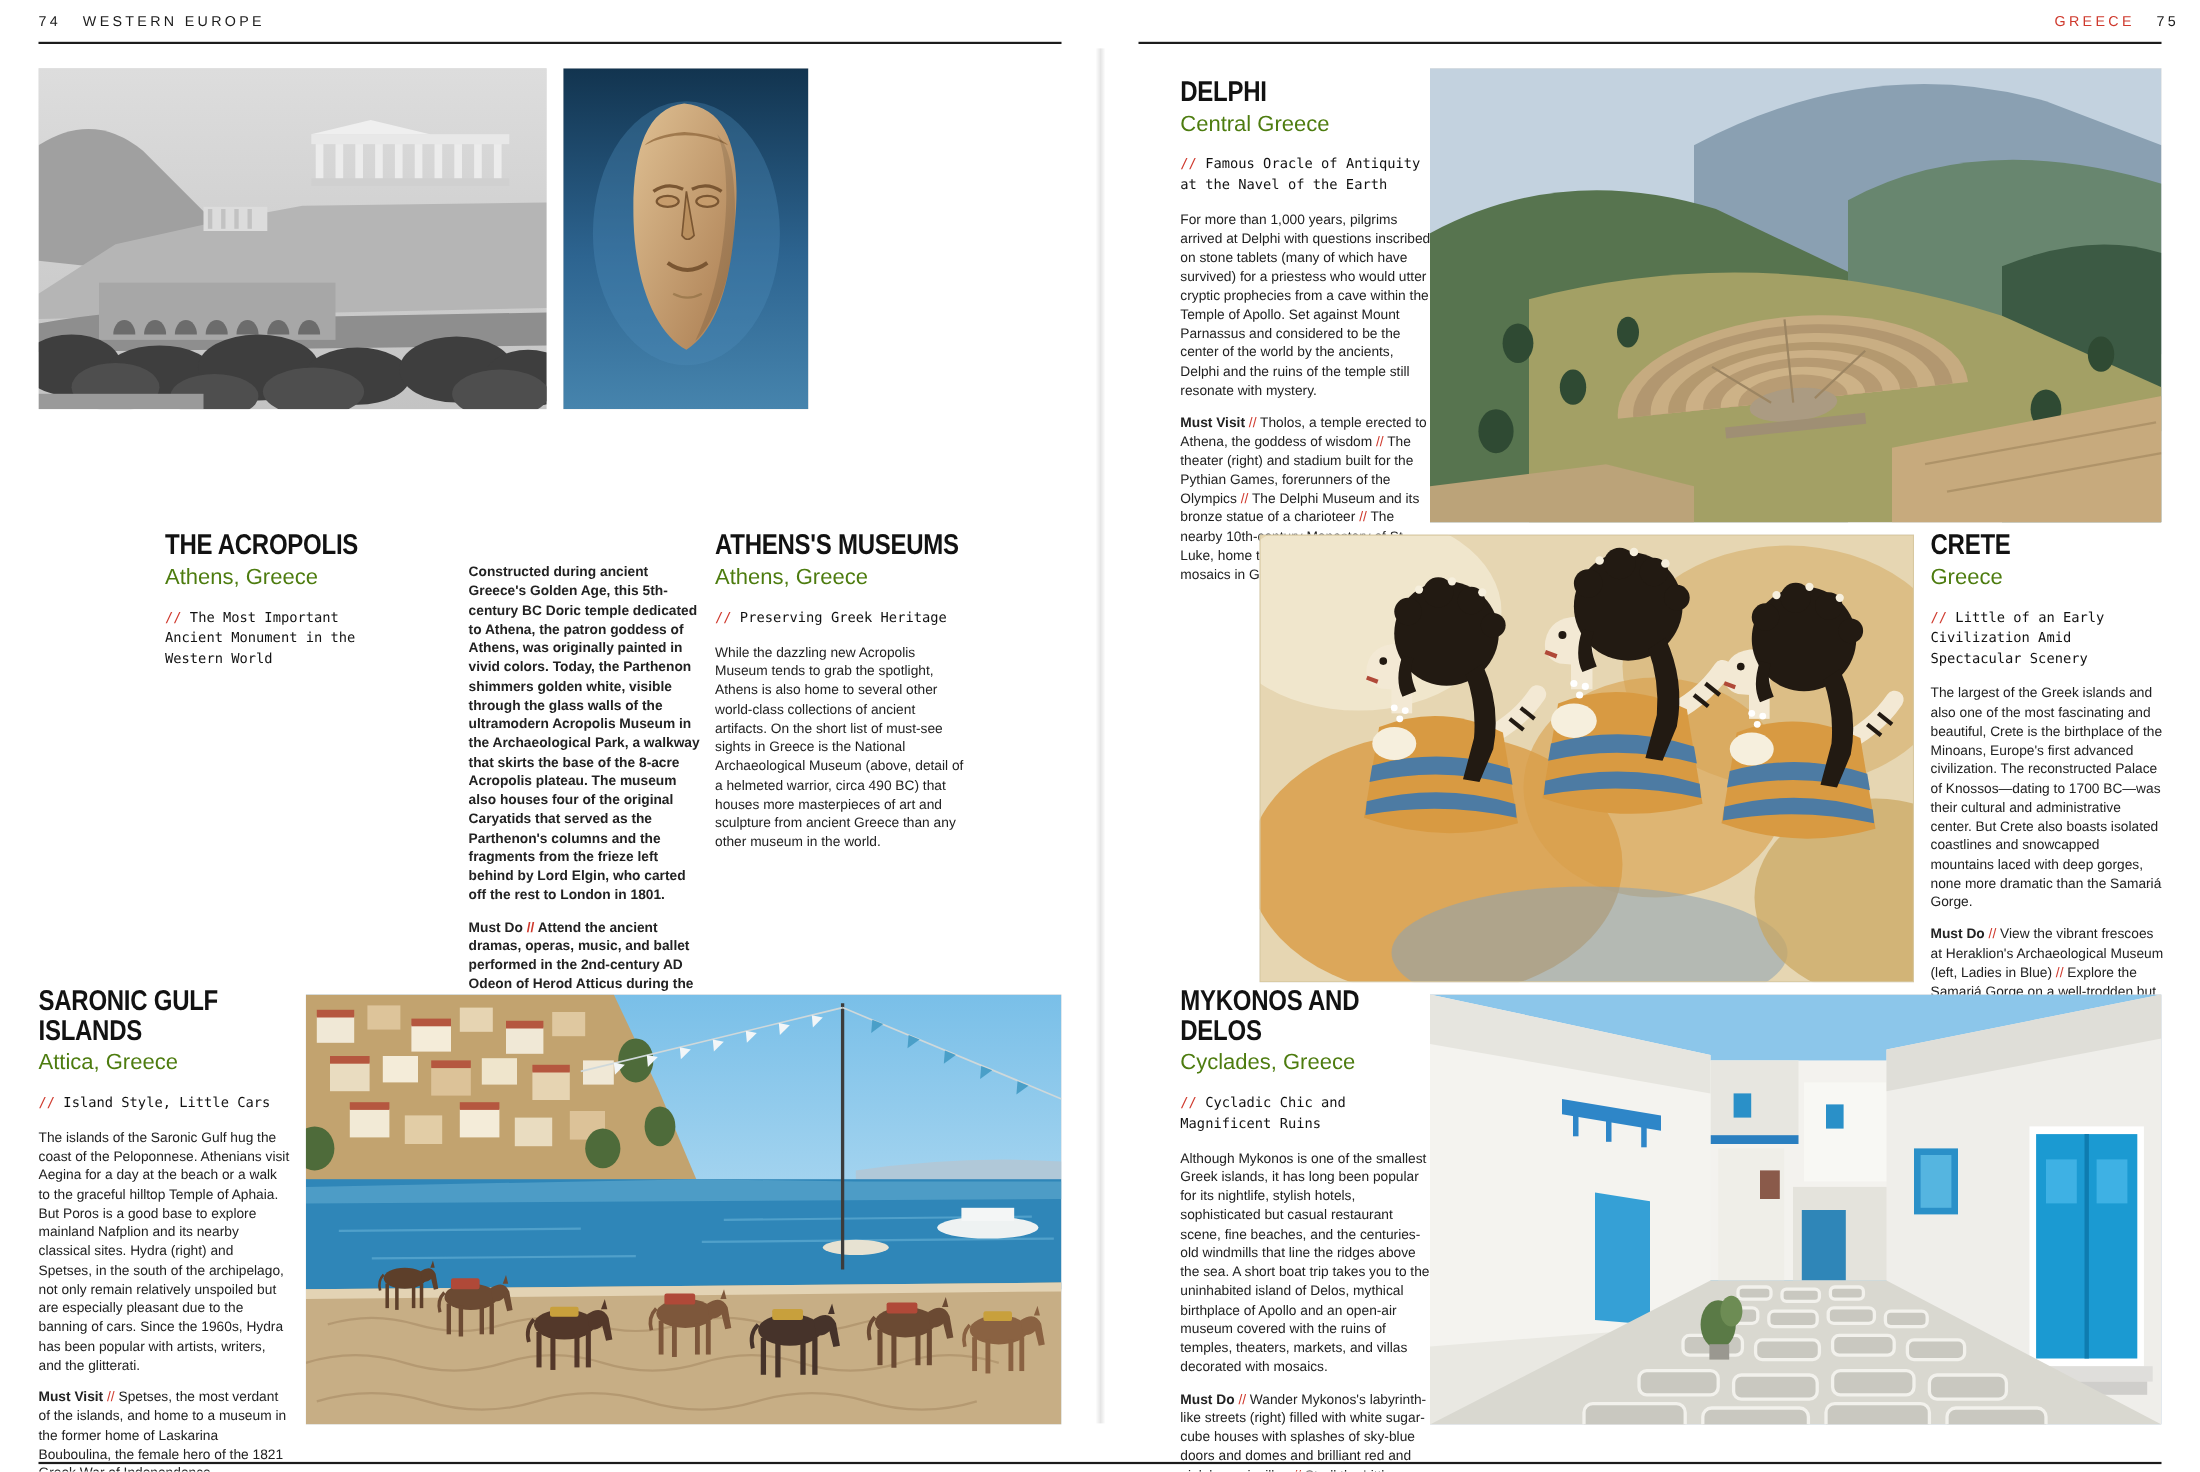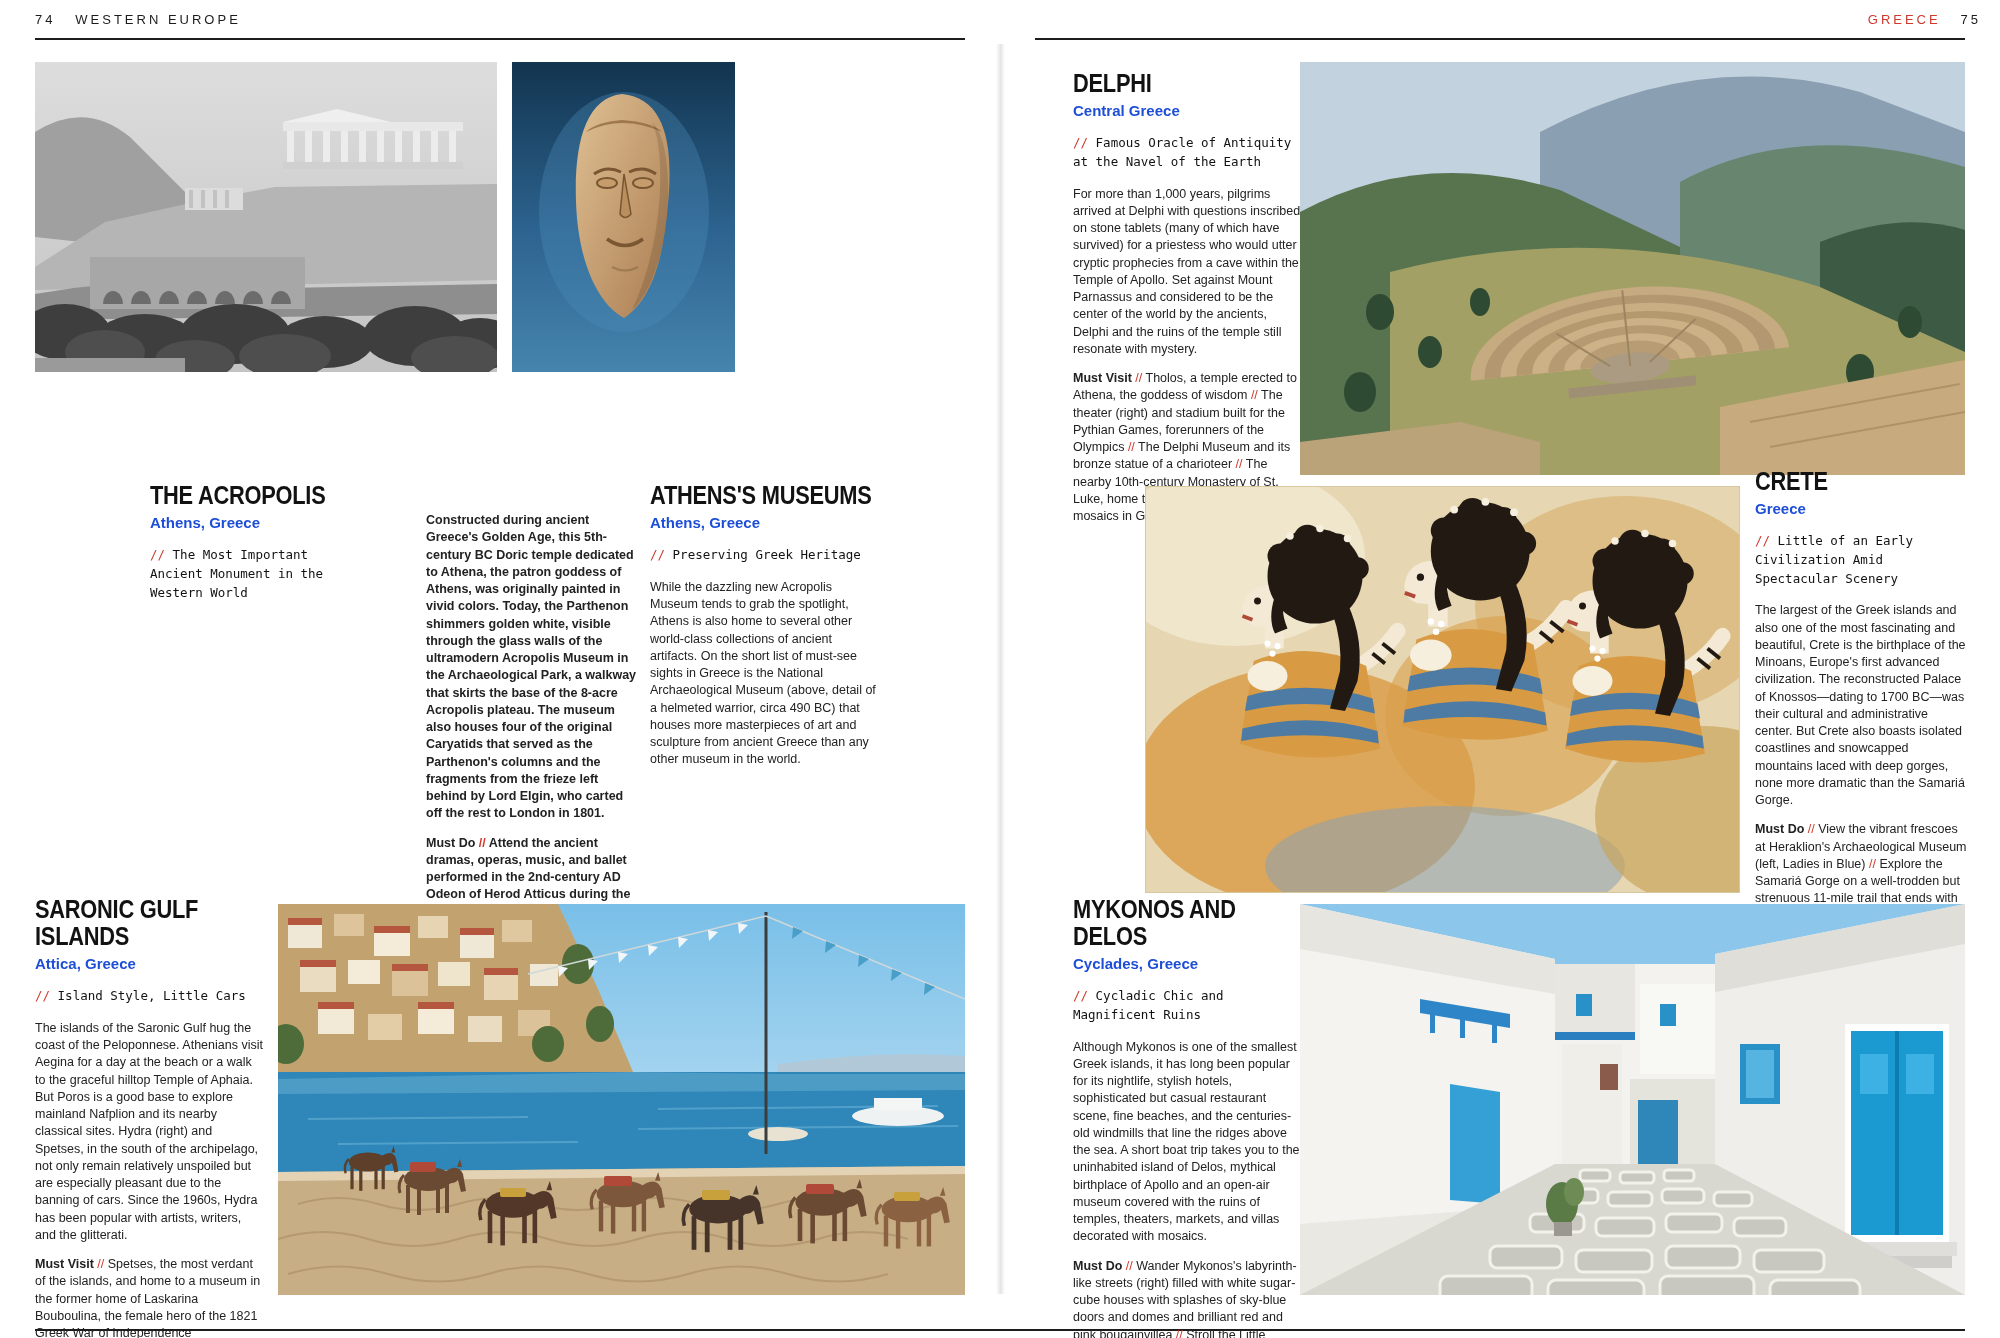--- a/index.html
+++ b/index.html
@@ -4,21 +4,21 @@
 <style>
   html,body{margin:0;padding:0;background:#ffffff;}
   #page{position:relative;width:2000px;height:1338px;background:#fff;
         font-family:"Liberation Sans",sans-serif;color:#1b1b1b;overflow:hidden;}
   .rule{position:absolute;background:#1c1c1c;height:2px;}
   .hdr{position:absolute;top:12px;font-size:13px;font-weight:normal;letter-spacing:3px;color:#1c1c1c;}
   .hdr .red{color:#cf392d;}
   .sec{position:absolute;}
   .title{font-size:26px;font-weight:bold;letter-spacing:-0.3px;line-height:1.04;margin:0;
          transform:scaleX(.84);transform-origin:left top;width:119%;color:#121212;}
-  .location{font-size:15px;font-weight:bold;margin:5px 0 0 0;color:#1d4ed8;}
+  .location{font-size:20px;font-weight:normal;margin:5px 0 0 0;color:#4d7c0f;}
   .tagline{font-family:"DejaVu Sans Mono",monospace;font-weight:normal;font-size:12.5px;
            line-height:1.5;margin:15px 0 0 0;color:#121212;}
   .body{font-size:12.5px;line-height:1.38;margin:14px 0 0 0;color:#222;}
   .must{margin-top:12px;}
   .sl{color:#cf392d;}
   .photo{position:absolute;overflow:hidden;background:#ddd;}
   .photo svg{display:block;width:100%;height:100%;}
   .gutter{position:absolute;left:996px;top:44px;width:9px;height:1250px;
           background:linear-gradient(90deg,rgba(0,0,0,0) 0%,rgba(0,0,0,0.10) 50%,rgba(0,0,0,0) 100%);}
 </style>
@@ -365,21 +365,21 @@
       <ellipse cx="360" cy="230" rx="120" ry="100" fill="#d99f4a" opacity="0.6"></ellipse>
       <ellipse cx="300" cy="380" rx="180" ry="60" fill="#8ba3b5" opacity="0.55"></ellipse>
       <ellipse cx="560" cy="330" rx="110" ry="90" fill="#c9a55e" opacity="0.7"></ellipse>
       <use href="#fig" transform="translate(165,210) scale(1.25)"></use>
       <use href="#fig" transform="translate(330,190) scale(1.3)"></use>
       <use href="#fig" transform="translate(490,215) scale(1.25)"></use>
       <rect width="595" height="407" fill="none" stroke="#d8c8a0" stroke-width="2"></rect>
     </svg>
   </figure>
 
-  <section class="sec" style="left:1755px;top:468px;width:212px;">
+  <section class="sec" style="left:1755px;top:482px;width:212px;">
     <h2 class="title">CRETE</h2>
     <div class="location">Greece</div>
     <p class="tagline"><span class="sl">//</span> <span>Little of an Early Civilization Amid Spectacular Scenery</span></p>
     <p class="body">The largest of the Greek islands and also one of the most fascinating and beautiful, Crete is the birthplace of the Minoans, Europe's first advanced civilization. The reconstructed Palace of Knossos—dating to 1700 BC—was their cultural and administrative center. But Crete also boasts isolated coastlines and snowcapped mountains laced with deep gorges, none more dramatic than the Samariá Gorge.</p>
     <p class="body must"><strong>Must Do</strong> <span class="sl">//</span> View the vibrant frescoes at Heraklion's Archaeological Museum (left, Ladies in Blue) <span class="sl">//</span> Explore the Samariá Gorge on a well-trodden but strenuous 11-mile trail that ends with a cool dip in the Libyan Sea <span class="sl">//</span> Visit Chania, the character-filled former capital of Crete on the north coast, a common jumping-off place for gorge excursions.</p>
   </section>
 
   <section class="sec" style="left:1073px;top:896px;width:232px;">
     <h2 class="title">MYKONOS AND DELOS</h2>
     <div class="location">Cyclades, Greece</div>

